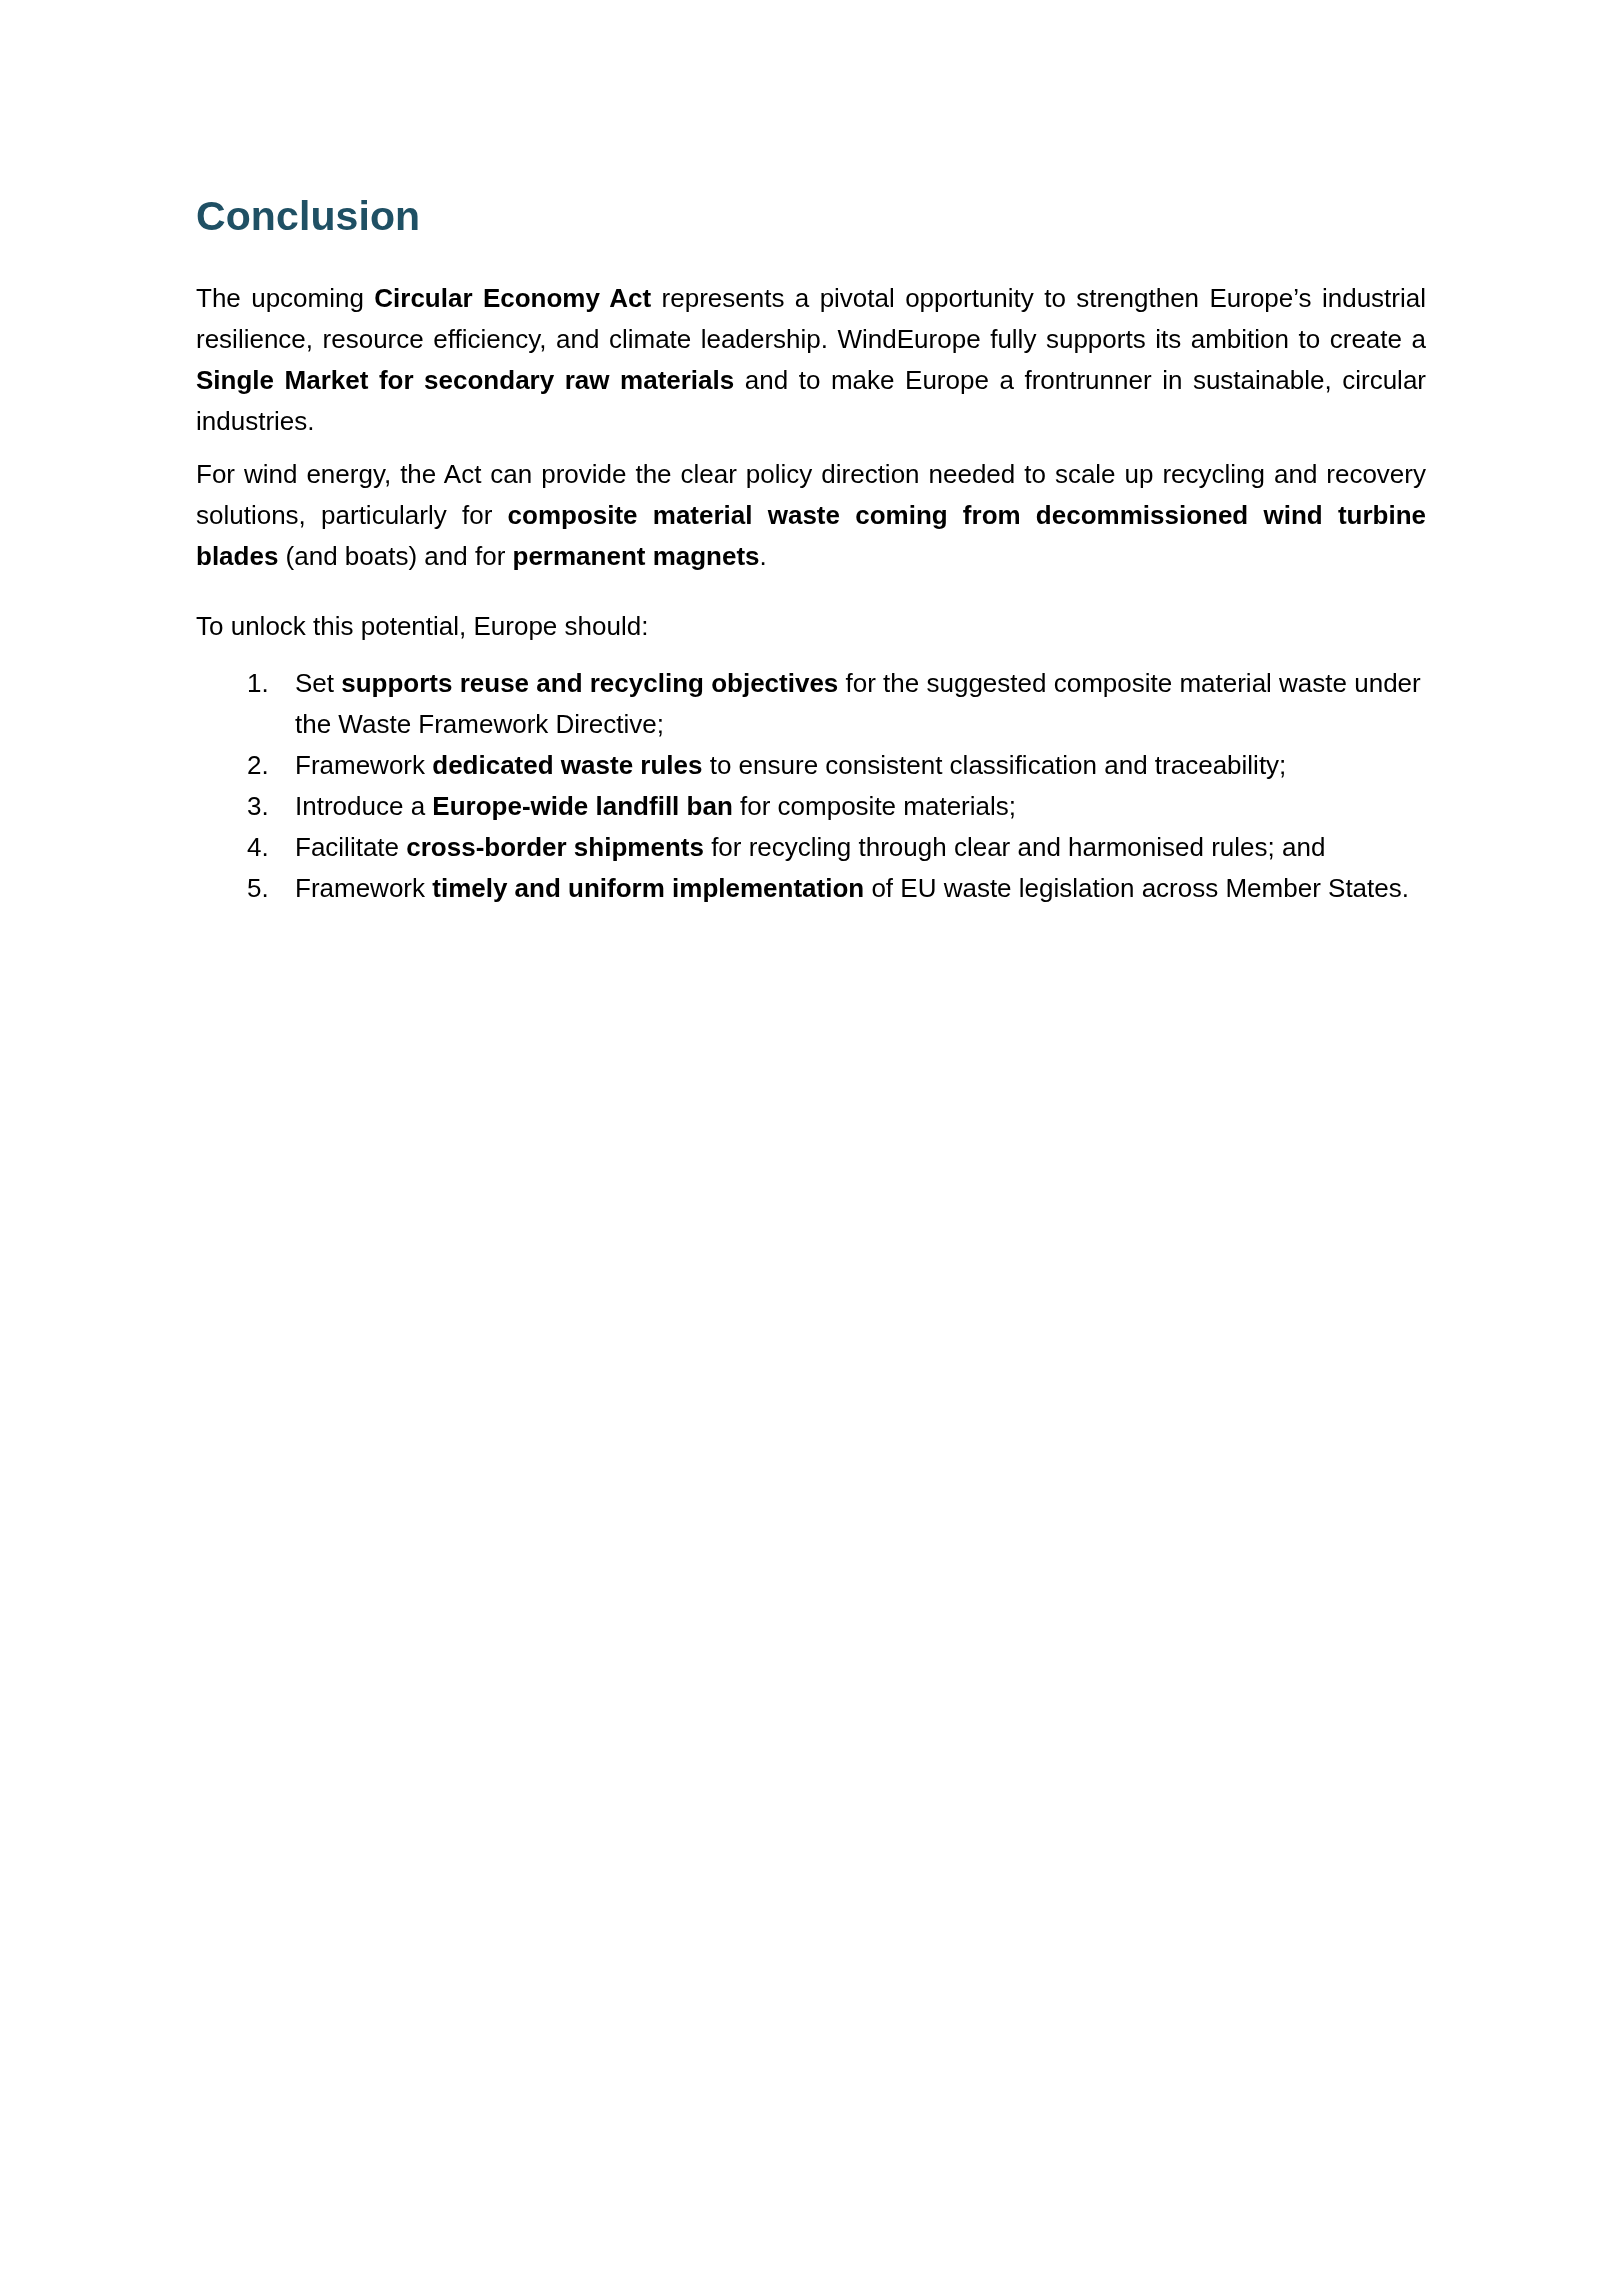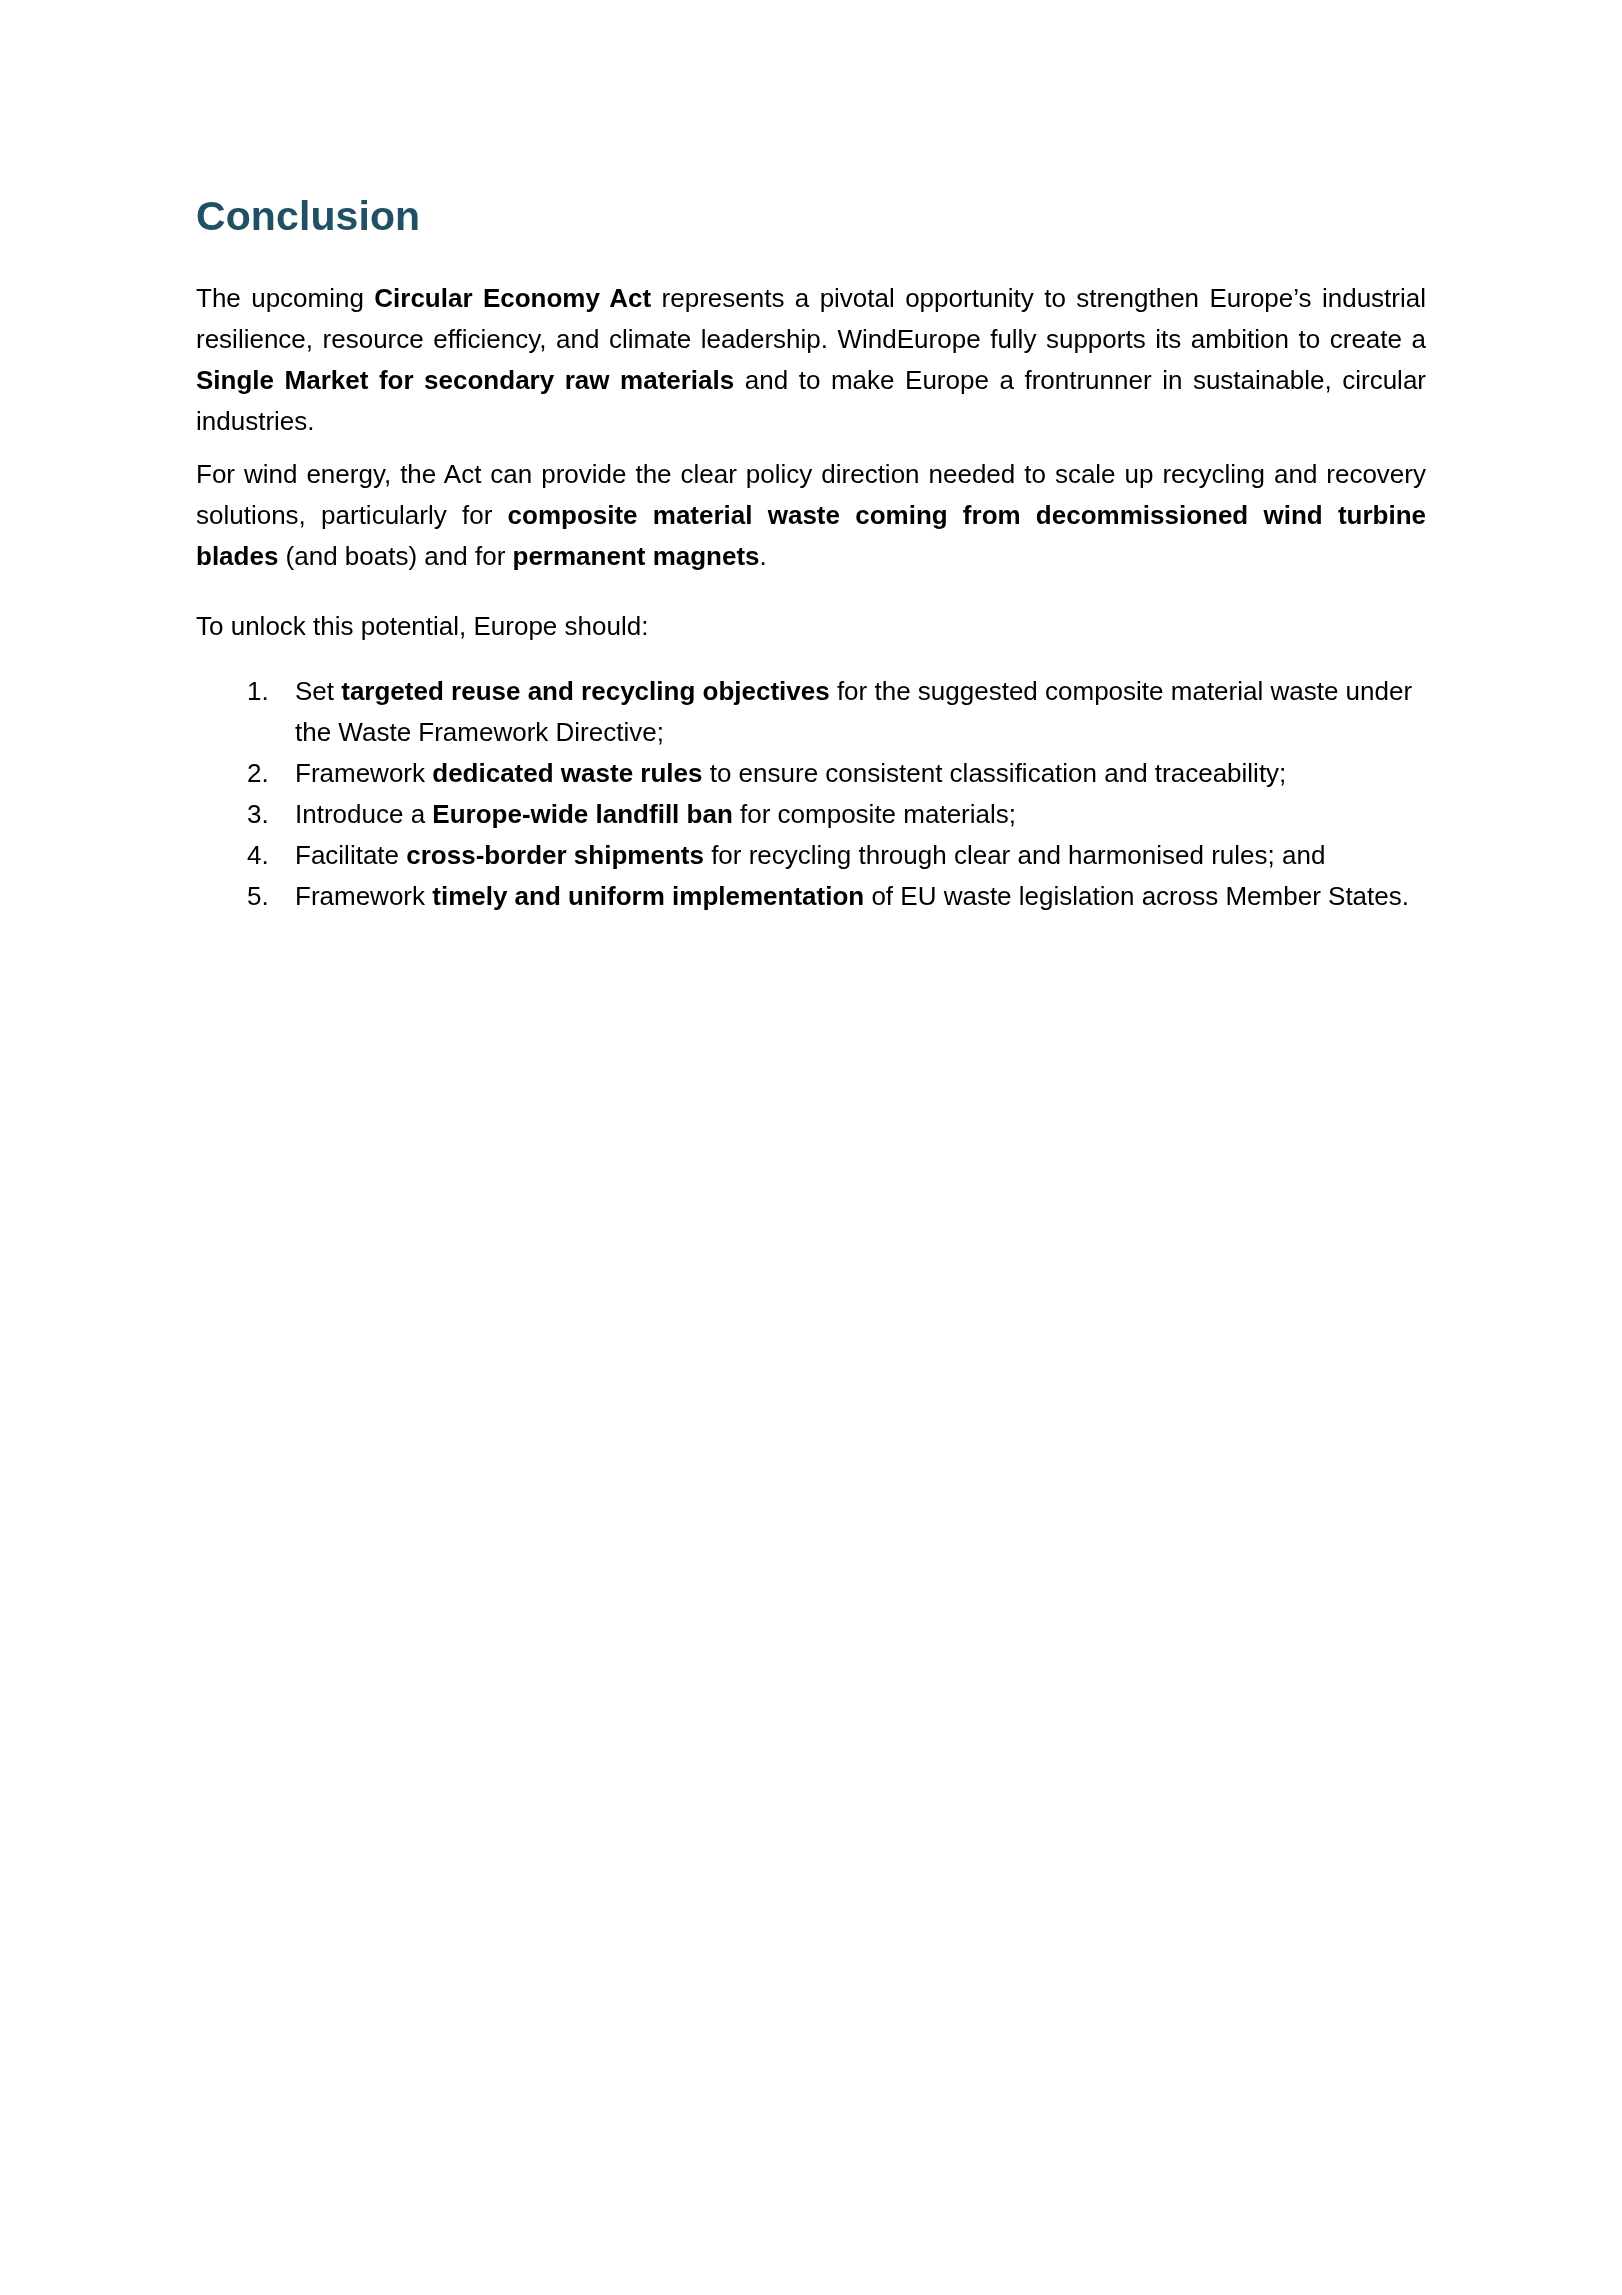--- a/index.html
+++ b/index.html
@@ -57,21 +57,21 @@
   .li-text b {
     font-weight: 700;
   }
 
   .para-lead {
     margin-bottom: 12px;
   }
 
   .para-intro-list {
     text-align: left;
-    margin-bottom: 24px;
+    margin-bottom: 16px;
   }
 
   
   .num-list {
     list-style: none;
     margin: 0 0 30px 0;
     padding: 0;
   }
 
   .num-list li {
@@ -112,21 +112,21 @@
 
     <p class="para">
       <span>For wind energy, the Act can provide the clear policy direction needed to scale up recycling and recovery solutions, particularly for </span><b>composite material waste coming from decommissioned wind turbine blades</b><span> (and boats) and for </span><b>permanent magnets</b><span>.</span>
     </p>
 
     <p class="para para-intro-list">To unlock this potential, Europe should:</p>
 
     <ol class="num-list">
       <li>
         <span class="num">1.</span>
-        <span class="li-text"><span>Set </span><b>targeted reuse and recycling objectives</b><span> for the suggested composite material waste under the Waste Framework Directive;</span></span>
+        <span class="li-text"><span>Set </span><b>supports reuse and recycling objectives</b><span> for the suggested composite material waste under the Waste Framework Directive;</span></span>
       </li>
       <li>
         <span class="num">2.</span>
         <span class="li-text"><span>Framework </span><b>dedicated waste rules</b><span> to ensure consistent classification and traceability;</span></span>
       </li>
       <li>
         <span class="num">3.</span>
         <span class="li-text"><span>Introduce a </span><b>Europe-wide landfill ban</b><span> for composite materials;</span></span>
       </li>
       <li>

